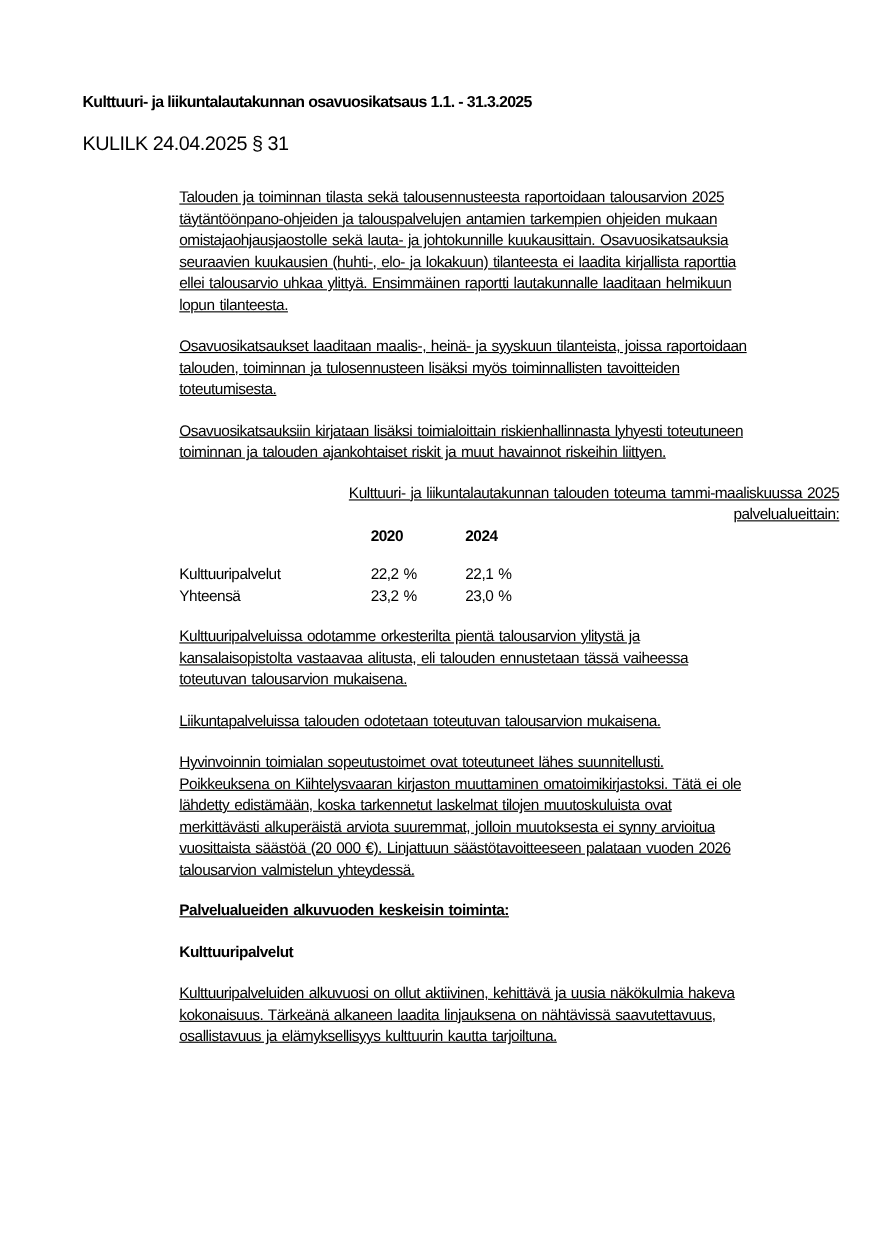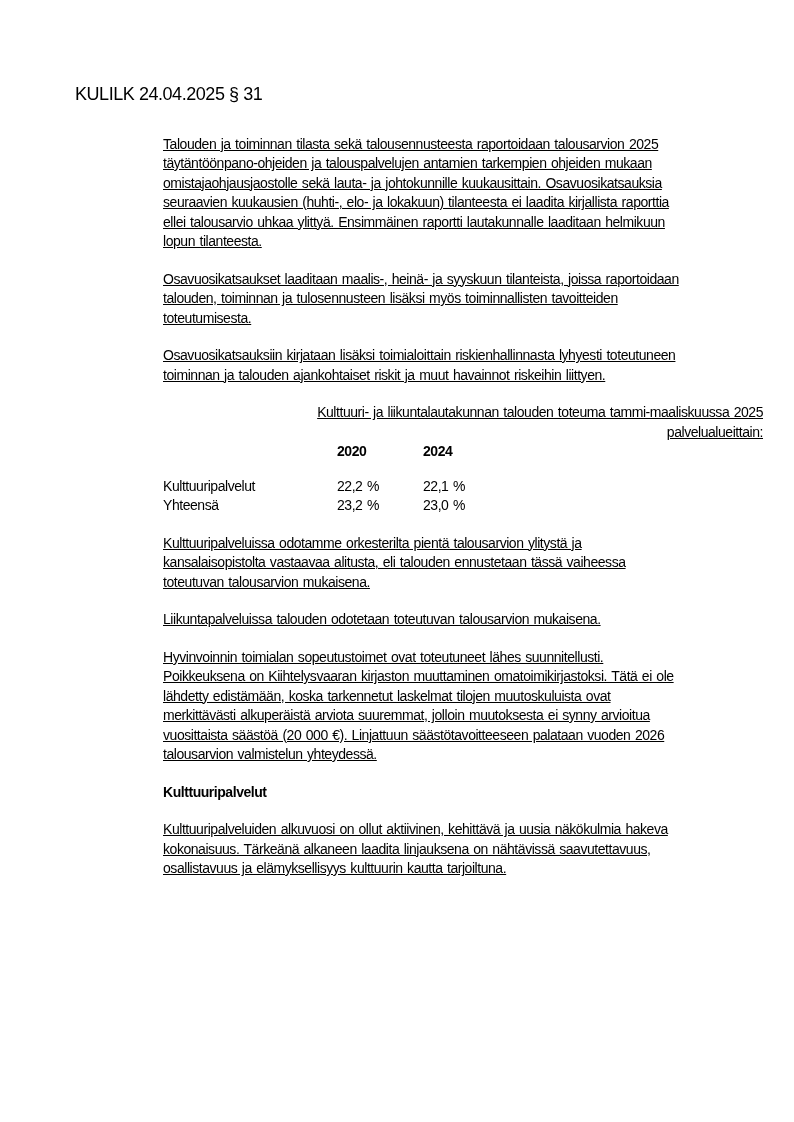--- a/index.html
+++ b/index.html
@@ -63,20 +63,21 @@
   .trow.thead { margin-bottom: 15px; }
   .tlabel { width: 174px; flex: 0 0 174px; }
   .tcol { width: 86px; flex: 0 0 86px; }
   .bold { font-weight: bold; }
 </style>
 </head>
 <body>
 
 <div class="page">
 
+  <div class="doc-title">Kulttuuri- ja liikuntalautakunnan osavuosikatsaus 1.1. - 31.3.2025</div>
 
   <div class="doc-meta">
     <div>KULILK 24.04.2025 § 31</div>
   </div>
 
   <div class="doc-body">
 
     <p class="para">Talouden ja toiminnan tilasta sekä talousennusteesta raportoidaan talousarvion 2025
 täytäntöönpano-ohjeiden ja talouspalvelujen antamien tarkempien ohjeiden mukaan
 omistajaohjausjaostolle sekä lauta- ja johtokunnille kuukausittain. Osavuosikatsauksia
@@ -122,20 +123,21 @@
 
     <p class="para">Liikuntapalveluissa talouden odotetaan toteutuvan talousarvion mukaisena.</p>
 
     <p class="para">Hyvinvoinnin toimialan sopeutustoimet ovat toteutuneet lähes suunnitellusti.
 Poikkeuksena on Kiihtelysvaaran kirjaston muuttaminen omatoimikirjastoksi. Tätä ei ole
 lähdetty edistämään, koska tarkennetut laskelmat tilojen muutoskuluista ovat
 merkittävästi alkuperäistä arviota suuremmat, jolloin muutoksesta ei synny arvioitua
 vuosittaista säästöä (20 000 €). Linjattuun säästötavoitteeseen palataan vuoden 2026
 talousarvion valmistelun yhteydessä.</p>
 
+    <div class="subheading underlined">Palvelualueiden alkuvuoden keskeisin toiminta:</div>
 
     <div class="subheading">Kulttuuripalvelut</div>
 
     <p class="para">Kulttuuripalveluiden alkuvuosi on ollut aktiivinen, kehittävä ja uusia näkökulmia hakeva
 kokonaisuus. Tärkeänä alkaneen laadita linjauksena on nähtävissä saavutettavuus,
 osallistavuus ja elämyksellisyys kulttuurin kautta tarjoiltuna.</p>
 
   </div>
 </div>
 

